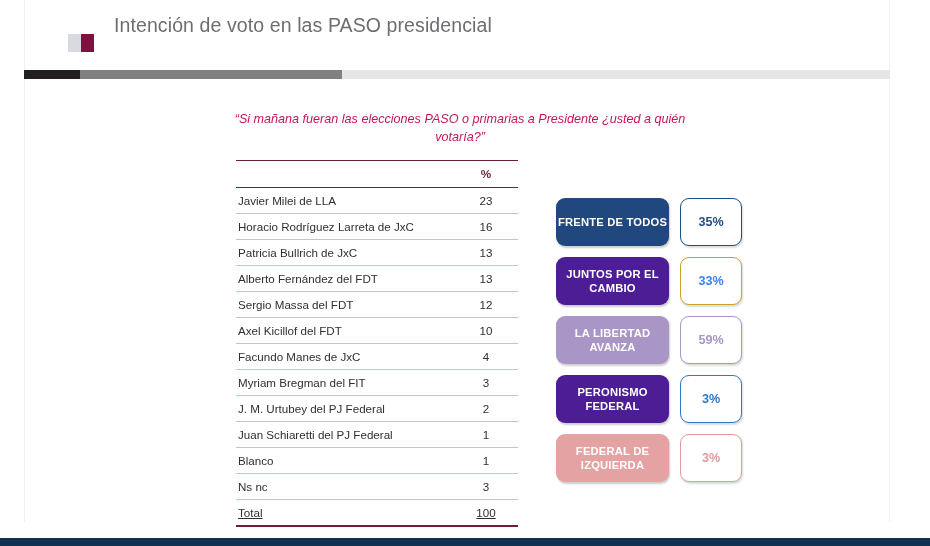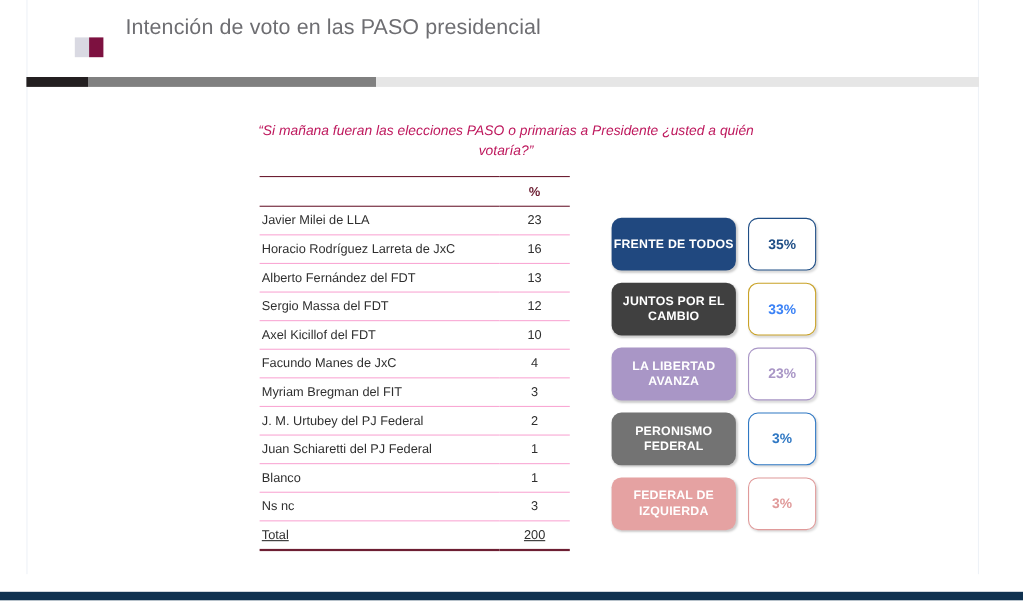--- a/index.html
+++ b/index.html
@@ -225,20 +225,24 @@
       <tbody id="table-body">
           <tr>
             <td class="c-name">Javier Milei de LLA</td>
             <td class="c-val">23</td>
           </tr>
           <tr>
             <td class="c-name">Horacio Rodríguez  Larreta de JxC</td>
             <td class="c-val">16</td>
           </tr>
           <tr>
+            <td class="c-name">Patricia Bullrich de JxC</td>
+            <td class="c-val">13</td>
+          </tr>
+          <tr>
             <td class="c-name">Alberto Fernández del FDT</td>
             <td class="c-val">13</td>
           </tr>
           <tr>
             <td class="c-name">Sergio Massa del FDT</td>
             <td class="c-val">12</td>
           </tr>
           <tr>
             <td class="c-name">Axel Kicillof del FDT</td>
             <td class="c-val">10</td>
@@ -262,41 +266,41 @@
           <tr>
             <td class="c-name">Blanco</td>
             <td class="c-val">1</td>
           </tr>
           <tr>
             <td class="c-name">Ns nc</td>
             <td class="c-val">3</td>
           </tr>
           <tr class="total-row">
             <td class="c-name">Total</td>
-            <td class="c-val">200</td>
+            <td class="c-val">100</td>
           </tr>
         </tbody>
     </table>
   </div>
 
   <div class="chips" id="chips">
       <div class="chip-row">
         <div class="chip" style="background: rgb(32, 72, 127);">FRENTE DE TODOS</div>
         <div class="chip-val" style="border-color: rgb(31, 78, 134); color: rgb(31, 78, 134);">35%</div>
       </div>
       <div class="chip-row">
-        <div class="chip" style="background: #404040;">JUNTOS POR EL CAMBIO</div>
+        <div class="chip" style="background: #4c1d95;">JUNTOS POR EL CAMBIO</div>
         <div class="chip-val" style="border-color: rgb(201, 162, 39); color: #3b82f6;">33%</div>
       </div>
       <div class="chip-row">
         <div class="chip" style="background: rgb(169, 150, 198);">LA LIBERTAD AVANZA</div>
-        <div class="chip-val" style="border-color: rgb(169, 150, 198); color: rgb(169, 150, 198);">23%</div>
-      </div>
-      <div class="chip-row">
-        <div class="chip" style="background: #737373;">PERONISMO FEDERAL</div>
+        <div class="chip-val" style="border-color: rgb(169, 150, 198); color: rgb(169, 150, 198);">59%</div>
+      </div>
+      <div class="chip-row">
+        <div class="chip" style="background: #4c1d95;">PERONISMO FEDERAL</div>
         <div class="chip-val" style="border-color: rgb(47, 120, 196); color: rgb(47, 120, 196);">3%</div>
       </div>
       <div class="chip-row">
         <div class="chip" style="background: rgb(229, 162, 162);">FEDERAL DE IZQUIERDA</div>
         <div class="chip-val" style="border-color: rgb(224, 154, 154); color: rgb(224, 154, 154);">3%</div>
       </div>
     </div>
 
   <div class="footer-band"></div>
 </div>

